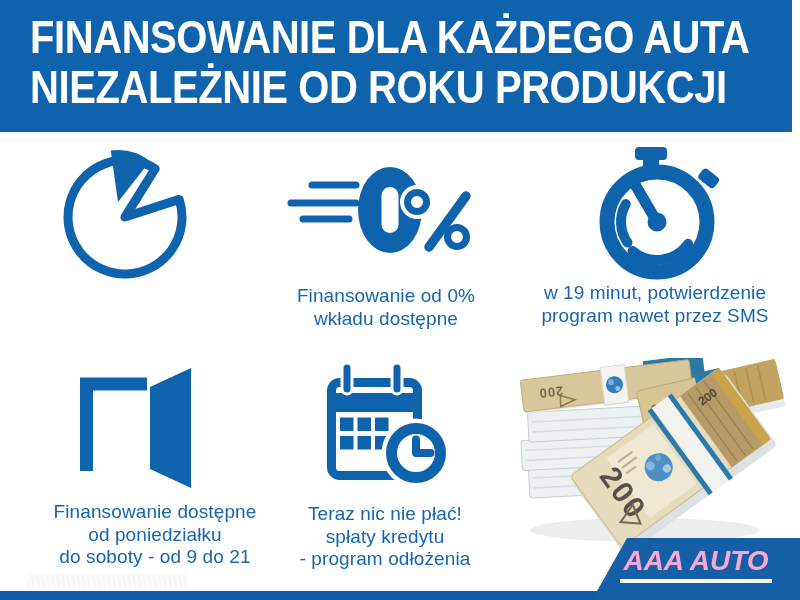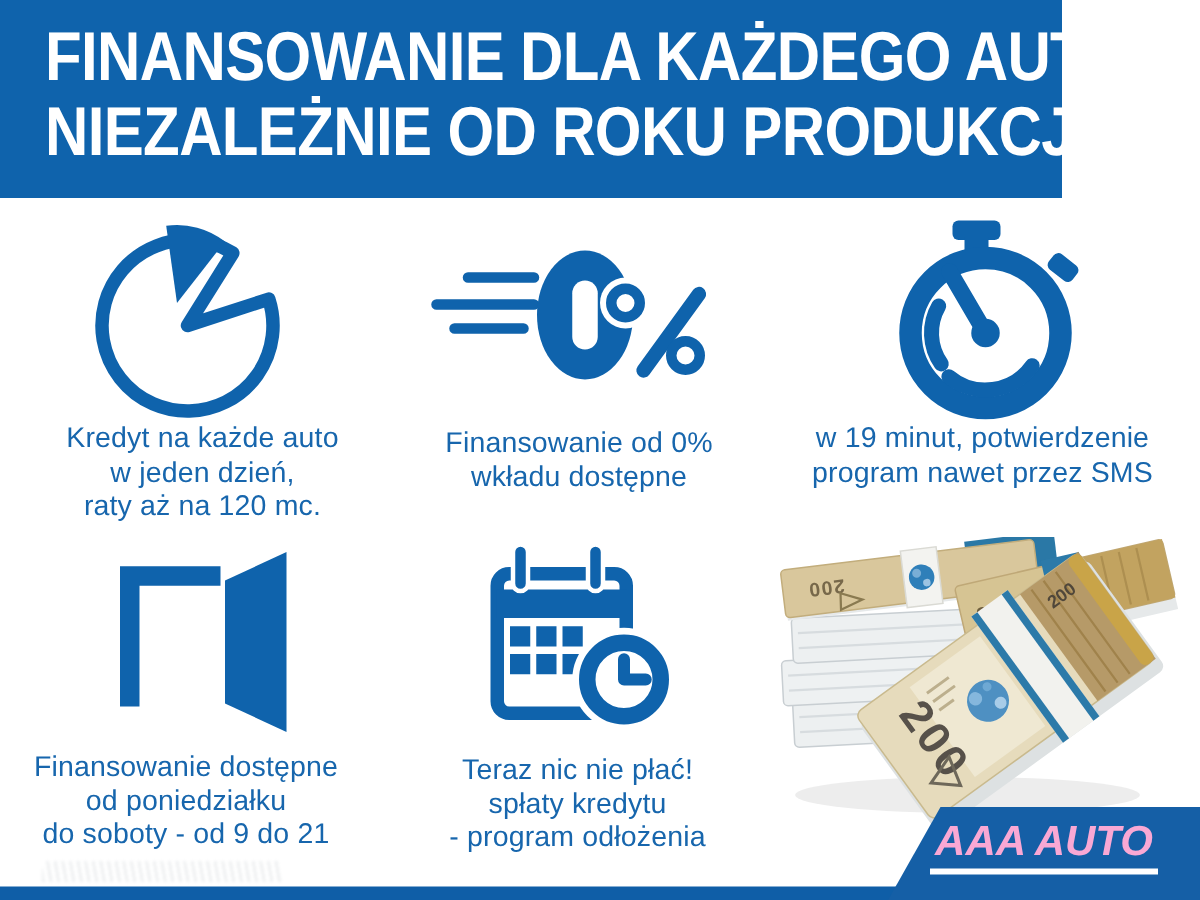--- a/index.html
+++ b/index.html
@@ -1,19 +1,19 @@
 <!DOCTYPE html>
 <html lang="pl" style="--brand-blue: #0f63ac; --caption-text: #1766ad; --logo-bg: #155fa6; --footer-bar: #0f5ea7; --banknote-tan: #d9c79c; --strap-blue: #2c7aa9;"><head>
 <meta charset="utf-8">
 <style>
   html,body{margin:0;padding:0;background:#fff}
   .stage{position:relative;width:800px;height:600px;background:#ffffff;overflow:hidden;
          font-family:"Liberation Sans",sans-serif;}
   
-  .hdr{position:absolute;left:0;top:0;width:708px;height:132px;
+  .hdr{position:absolute;left:0;top:0;width:792px;height:132px;
        background:var(--brand-blue,#0f63ac);color:#fff;
        padding:12px 0 0 30px;box-sizing:border-box;}
   .h-line{font-weight:700;font-size:46px;line-height:50px;letter-spacing:-0.5px;
           transform:scaleX(0.87);transform-origin:0 50%;white-space:nowrap;}
   
   .icon{position:absolute;}
   .blue-f{fill:var(--brand-blue,#0f63ac);}
   .blue-s{stroke:var(--brand-blue,#0f63ac);fill:none;}
   .caption{position:absolute;text-align:center;color:var(--caption-text,#1766ad);
            font-size:19px;line-height:22.5px;letter-spacing:0.1px;}
@@ -39,25 +39,20 @@
 
   <div class="hdr">
     <div class="h-line">FINANSOWANIE DLA KAŻDEGO AUTA</div>
     <div class="h-line">NIEZALEŻNIE OD ROKU PRODUKCJI</div>
   </div>
 
   <svg class="icon" style="left:60px;top:146px;width:130px;height:134px" viewBox="60 146 130 134">
     <path class="blue-s" stroke-width="9" stroke-linejoin="round" d="M155.2 168.7 A57 57 0 1 0 179.2 199.4 L125 217 Z"></path>
     <path class="blue-f" d="M118 202 L110.8 150.5 A52 52 0 0 1 150 161 Z"></path>
   </svg>
-  <div class="caption" style="left:15px;top:282px;width:240px">
-    <span>Kredyt na każde auto</span>
-    <span>w jeden dzień,</span>
-    <span>raty aż na 120 mc.</span>
-  </div>
 
   <svg class="icon" style="left:283px;top:158px;width:200px;height:105px" viewBox="283 158 200 105">
     <path class="blue-s" stroke-width="7" stroke-linecap="round" d="M312 185 H356 M291 203 H356 M303 219 H349"></path>
     <ellipse class="blue-f" cx="390" cy="210" rx="32" ry="43"></ellipse>
     <rect x="381.5" y="187" width="17" height="46" rx="8.5" fill="#fff"></rect>
     <circle cx="417" cy="202" r="17" fill="#fff"></circle>
     <circle class="blue-s" cx="417" cy="202" r="9.5" stroke-width="7"></circle>
     <path class="blue-s" stroke-width="9.5" stroke-linecap="round" d="M466 196 L429 247"></path>
     <circle class="blue-s" cx="457" cy="237" r="9.5" stroke-width="7"></circle>
   </svg>
@@ -78,21 +73,21 @@
   </svg>
   <div class="caption" style="left:528px;top:282px;width:254px">
     <span>w 19 minut, potwierdzenie</span>
     <span>program nawet przez SMS</span>
   </div>
 
   <svg class="icon" style="left:70px;top:360px;width:135px;height:135px" viewBox="70 360 135 135">
     <path class="blue-s" stroke-width="13" d="M86.5 471 L86.5 384 L147 384"></path>
     <polygon class="blue-f" points="150,387 191,368 191,488 150,469"></polygon>
   </svg>
-  <div class="caption" style="left:4px;top:501px;width:240px">
+  <div class="caption" style="left:35px;top:501px;width:240px">
     <span>Finansowanie dostępne</span>
     <span>od poniedziałku</span>
     <span>do soboty - od 9 do 21</span>
   </div>
 
   <svg class="icon" style="left:315px;top:358px;width:140px;height:135px" viewBox="315 358 140 135">
     <rect class="blue-s" x="331.5" y="382.5" width="86" height="93" rx="8" stroke-width="9"></rect>
     <rect class="blue-f" x="331" y="393" width="87" height="19"></rect>
     <rect class="blue-f" x="342" y="363" width="10" height="31" rx="5" stroke="#fff" stroke-width="3"></rect>
     <rect class="blue-f" x="392" y="363" width="10" height="31" rx="5" stroke="#fff" stroke-width="3"></rect>

